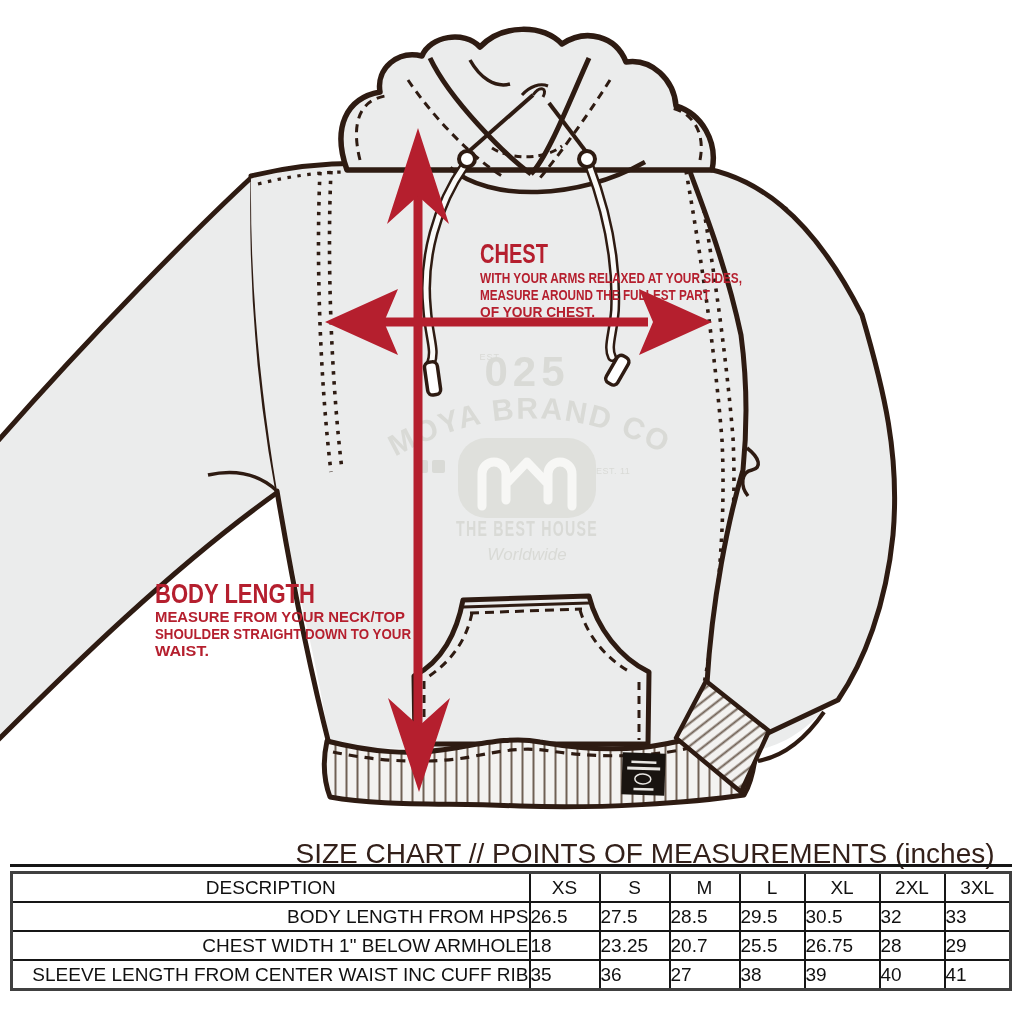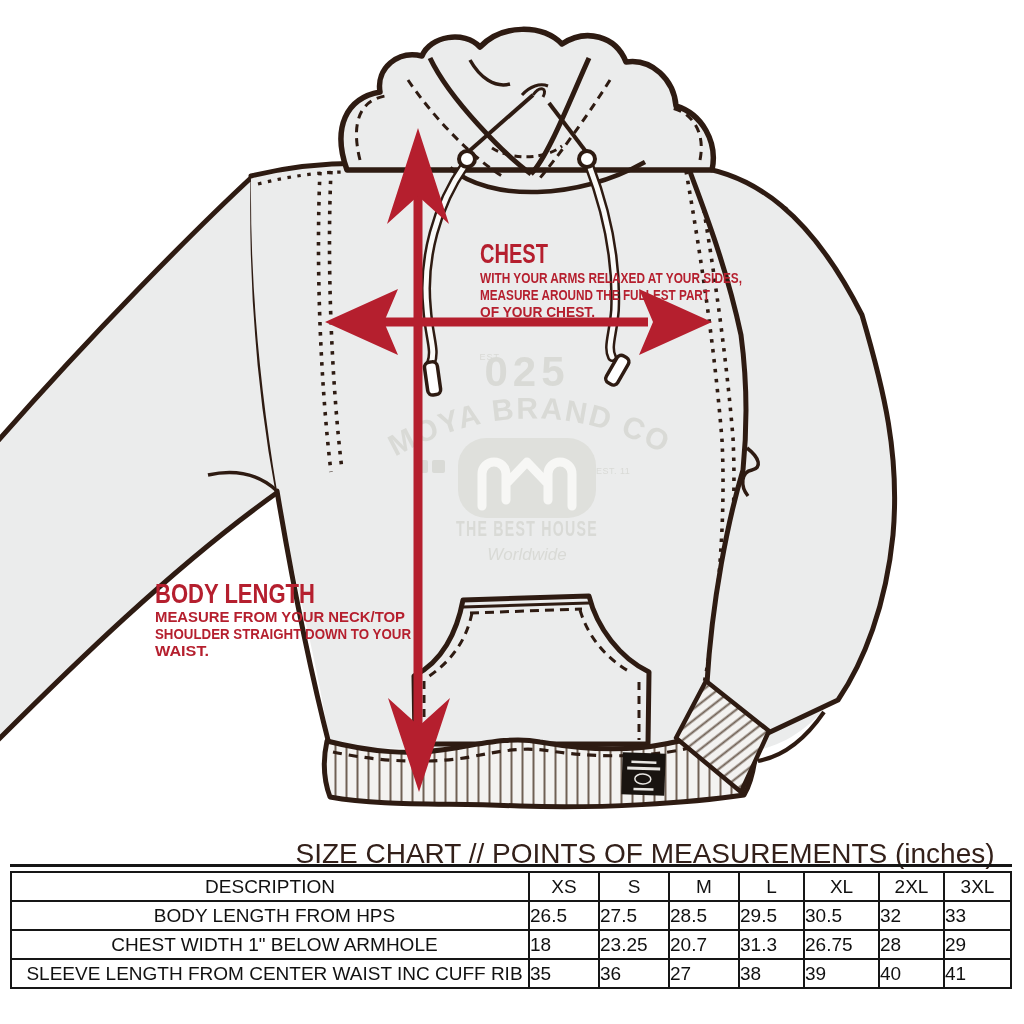--- a/index.html
+++ b/index.html
@@ -8,23 +8,23 @@
   svg text{font-family:"Liberation Sans",sans-serif;}
   .redhead{font-weight:bold;fill:#b51f2e;}
   .redline{font-weight:bold;fill:#b51f2e;}
   .title{position:absolute;top:830px;left:645px;transform:translateX(-50%);
          white-space:nowrap;font-size:28px;color:#33201a;letter-spacing:0px;margin-top:8px;}
   .table-wrap{position:absolute;left:10px;top:864px;width:1002px;
               border-top:3px solid #161616;padding-top:4px;}
   table{border-collapse:collapse;table-layout:fixed;width:100%;
         font-size:19px;color:#111;}
   th,td{border:2px solid #161616;height:27px;padding:0;white-space:nowrap;overflow:hidden;}
-  table{border:1px solid #404040;padding-left:44px;}
+  table{border:3px solid #404040;padding-left:44px;}
   th{font-weight:normal;text-align:center;}
-  td.lbl{text-align:center;padding-left:9px;}
+  td.lbl{text-align:right;padding-left:9px;}
   td.val{}
 </style>
 </head>
 <body>
 
 <div class="page">
 
   <svg width="1024" height="820" viewBox="0 0 1024 820" style="position:absolute;top:0;left:0;">
     <defs>
       <pattern id="ribV" patternUnits="userSpaceOnUse" width="11" height="12">
@@ -194,21 +194,21 @@
         <td class="val">29.5</td>
         <td class="val">30.5</td>
         <td class="val">32</td>
         <td class="val">33</td>
       </tr>
       <tr>
         <td class="lbl">CHEST WIDTH 1" BELOW ARMHOLE</td>
         <td class="val">18</td>
         <td class="val">23.25</td>
         <td class="val">20.7</td>
-        <td class="val">31.3</td>
+        <td class="val">25.5</td>
         <td class="val">26.75</td>
         <td class="val">28</td>
         <td class="val">29</td>
       </tr>
       <tr>
         <td class="lbl">SLEEVE LENGTH FROM CENTER WAIST INC CUFF RIB</td>
         <td class="val">35</td>
         <td class="val">36</td>
         <td class="val">27</td>
         <td class="val">38</td>

